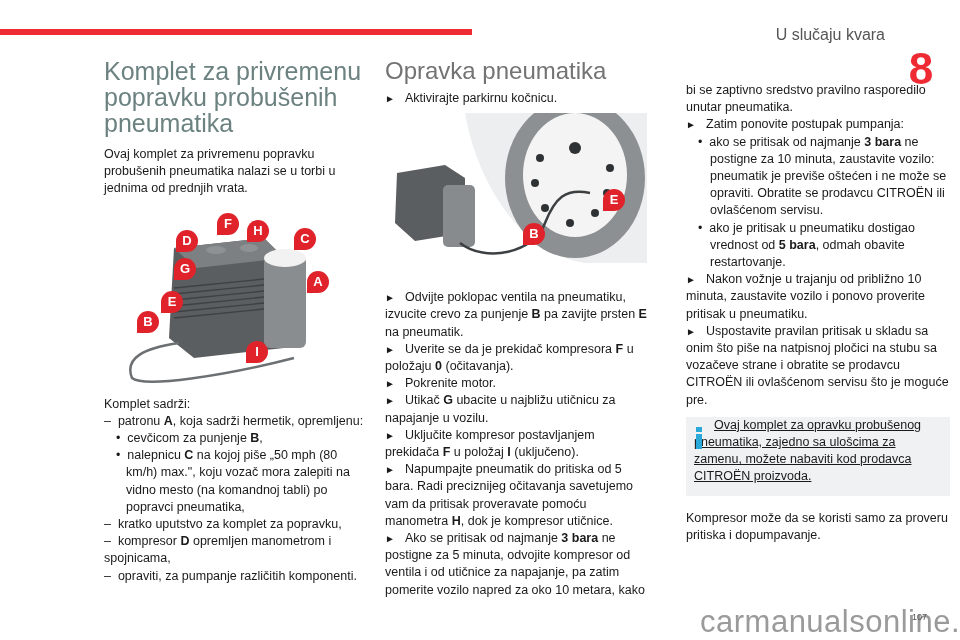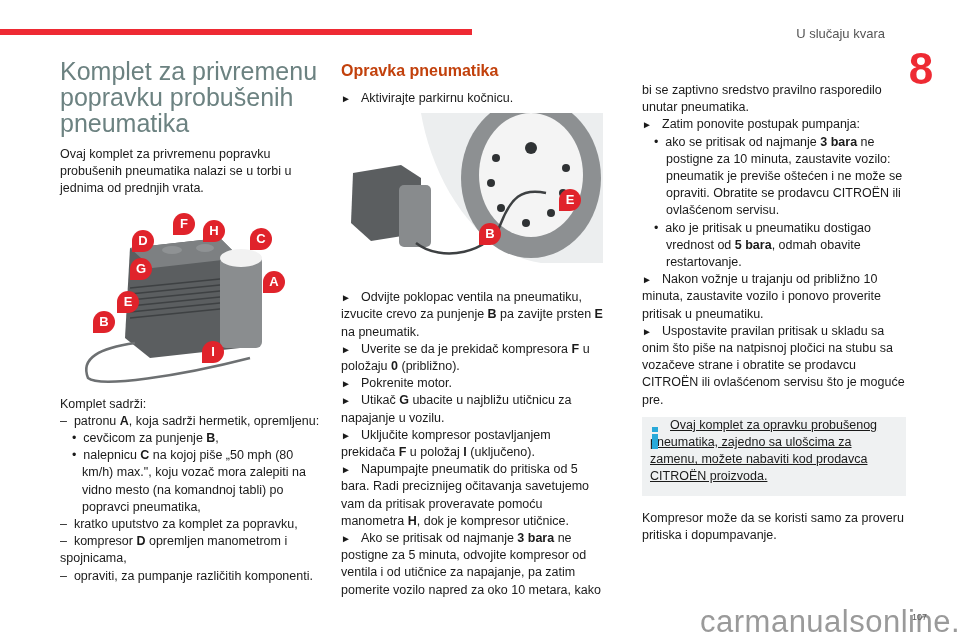--- a/index.html
+++ b/index.html
@@ -1,27 +1,27 @@
 <!DOCTYPE html>
 <html><head>
 <meta charset="utf-8">
 <style>
   html, body { margin:0; padding:0; }
   body { width:960px; height:640px; background:#ffffff; position:relative; overflow:hidden;
          font-family:"Liberation Sans", sans-serif; color:#1a1a1a; }
   .topbar { position:absolute; left:0; top:29px; width:472px; height:6px; background:#ee2a33; }
-  .section-name { position:absolute; right:75px; top:26px; font-size:13px; color:#555; }
+  .section-name { position:absolute; right:75px; top:26px; font-size:16px; color:#555; }
   .chapter-num { position:absolute; left:900px; top:44px; width:42px; text-align:center;
                  font-size:44px; font-weight:bold; color:#ee2a33; line-height:50px; }
-  .col { position:absolute; top:58px; font-size:12.5px; line-height:17.2px; }
+  .col { position:absolute; top:58px; font-size:12.5px; line-height:17.2px;margin-left:44px; }
   .col1 { left:60px; width:262px; }
   .col2 { left:341px; width:262px; }
   .col3 { left:642px; width:264px; top:82px; }
   .h1-grey { font-size:25px; line-height:26px; color:#6c8281; margin:0 0 10px 0; font-weight:normal; }
-  .h2 { font-size:16px; font-weight:bold; line-height:26px; margin:0 0 6px 0; color:#c2410c; }
+  .h2 { font-size:24px; font-weight:normal; line-height:26px; margin:0 0 6px 0; color:#737373; }
   p { margin:0; }
   .figure { position:relative; background:#fff; }
   .fig1 { width:262px; height:180px; margin:10px 0 8px 0; }
   .fig2 { width:262px; height:150px; margin:6px 0 26px 0; }
   .arrow { display:inline-block; width:20px; font-size:10px; }
   .infobox { background:#eff1f2; padding:0 10px 10px 8px; margin:8px 0 14px 0; position:relative;text-decoration:underline; }
   .info-icon { position:absolute; left:10px; top:10px; width:6px; height:22px; }
   .info-icon .dot { width:6px; height:5px; background:#29a9d9; margin-bottom:2px; }
   .info-icon .bar { width:6px; height:15px; background:#29a9d9; }
   .info-first { padding-left:20px; }
@@ -104,21 +104,21 @@
       </g>
       <polygon points="12,60 60,52 80,65 80,120 30,128 10,110" fill="#5b5e60"></polygon>
       <rect x="58" y="72" width="32" height="62" rx="5" fill="#888b8d"></rect>
       <path d="M75,130 C100,150 150,140 160,110 C170,85 180,75 205,80" fill="none" stroke="#3d4042" stroke-width="2.5"></path>
     </svg>
     <div class="marker" style="left:218px;top:76px"><span>E</span></div>
     <div class="marker" style="left:138px;top:110px"><span>B</span></div>
   </div>
 
   <p><span class="arrow">►</span><span>Odvijte poklopac ventila na pneumatiku, izvucite crevo za punjenje </span><b>B</b><span> pa zavijte prsten </span><b>E</b><span> na pneumatik.</span></p>
-  <p><span class="arrow">►</span><span>Uverite se da je prekidač kompresora </span><b>F</b><span> u položaju </span><b>0</b><span> (približno).</span></p>
+  <p><span class="arrow">►</span><span>Uverite se da je prekidač kompresora </span><b>F</b><span> u položaju </span><b>0</b><span> (očitavanja).</span></p>
   <p><span class="arrow">►</span><span>Pokrenite motor.</span></p>
   <p><span class="arrow">►</span><span>Utikač </span><b>G</b><span> ubacite u najbližu utičnicu za napajanje u vozilu.</span></p>
   <p><span class="arrow">►</span><span>Uključite kompresor postavljanjem prekidača </span><b>F</b><span> u položaj </span><b>I</b><span> (uključeno).</span></p>
   <p><span class="arrow">►</span><span>Napumpajte pneumatik do pritiska od 5 bara. Radi preciznijeg očitavanja savetujemo vam da pritisak proveravate pomoću manometra </span><b>H</b><span>, dok je kompresor utičnice.</span></p>
   <p><span class="arrow">►</span><span>Ako se pritisak od najmanje </span><b>3 bara</b><span> ne postigne za 5 minuta, odvojite kompresor od ventila i od utičnice za napajanje, pa zatim pomerite vozilo napred za oko 10 metara, kako</span></p>
 </div>
 
 <div class="col col3">
   <p>bi se zaptivno sredstvo pravilno rasporedilo unutar pneumatika.</p>
   <p><span class="arrow">►</span><span>Zatim ponovite postupak pumpanja:</span></p>

